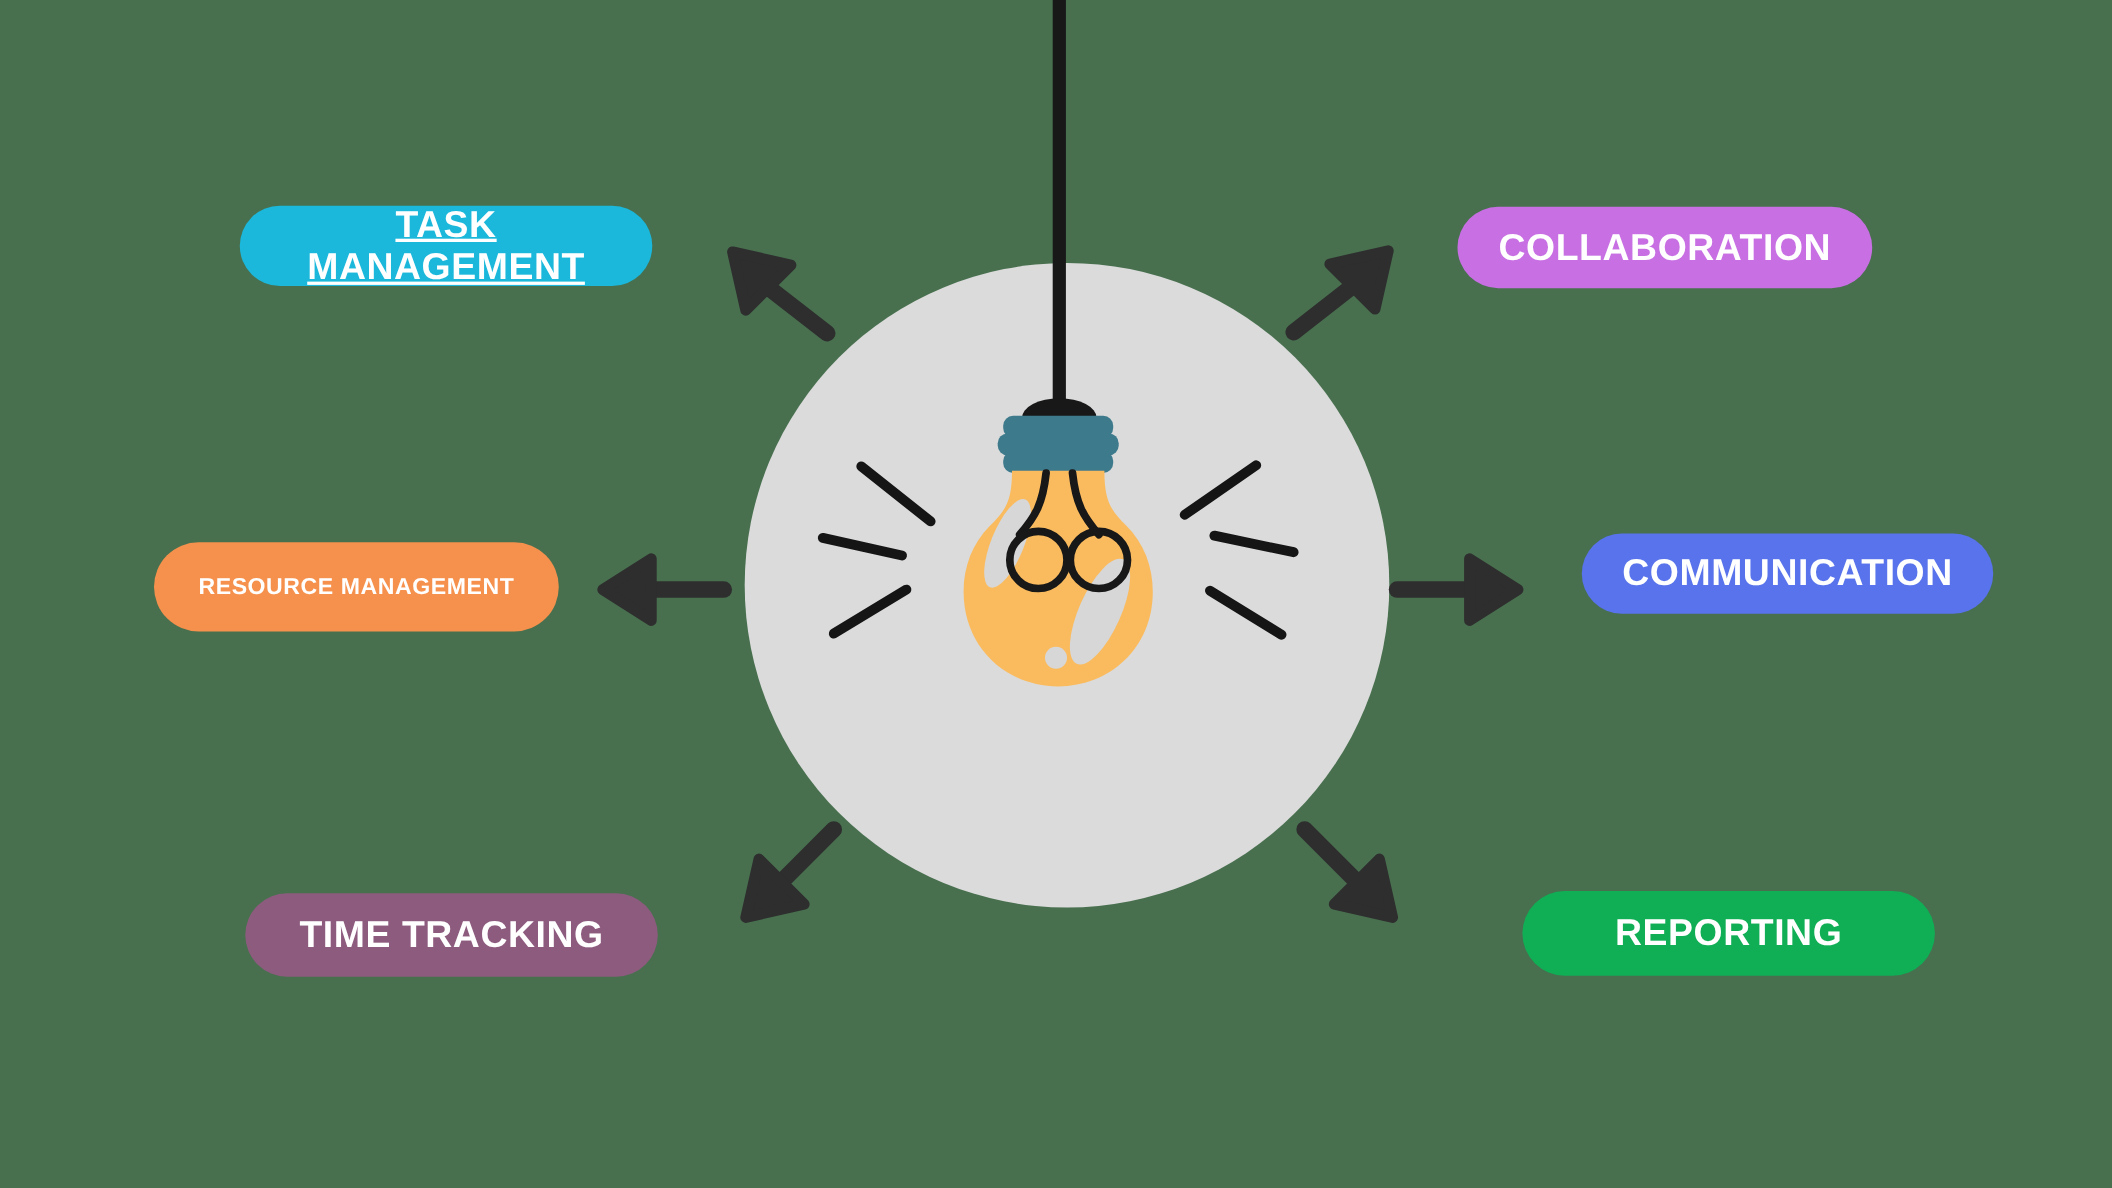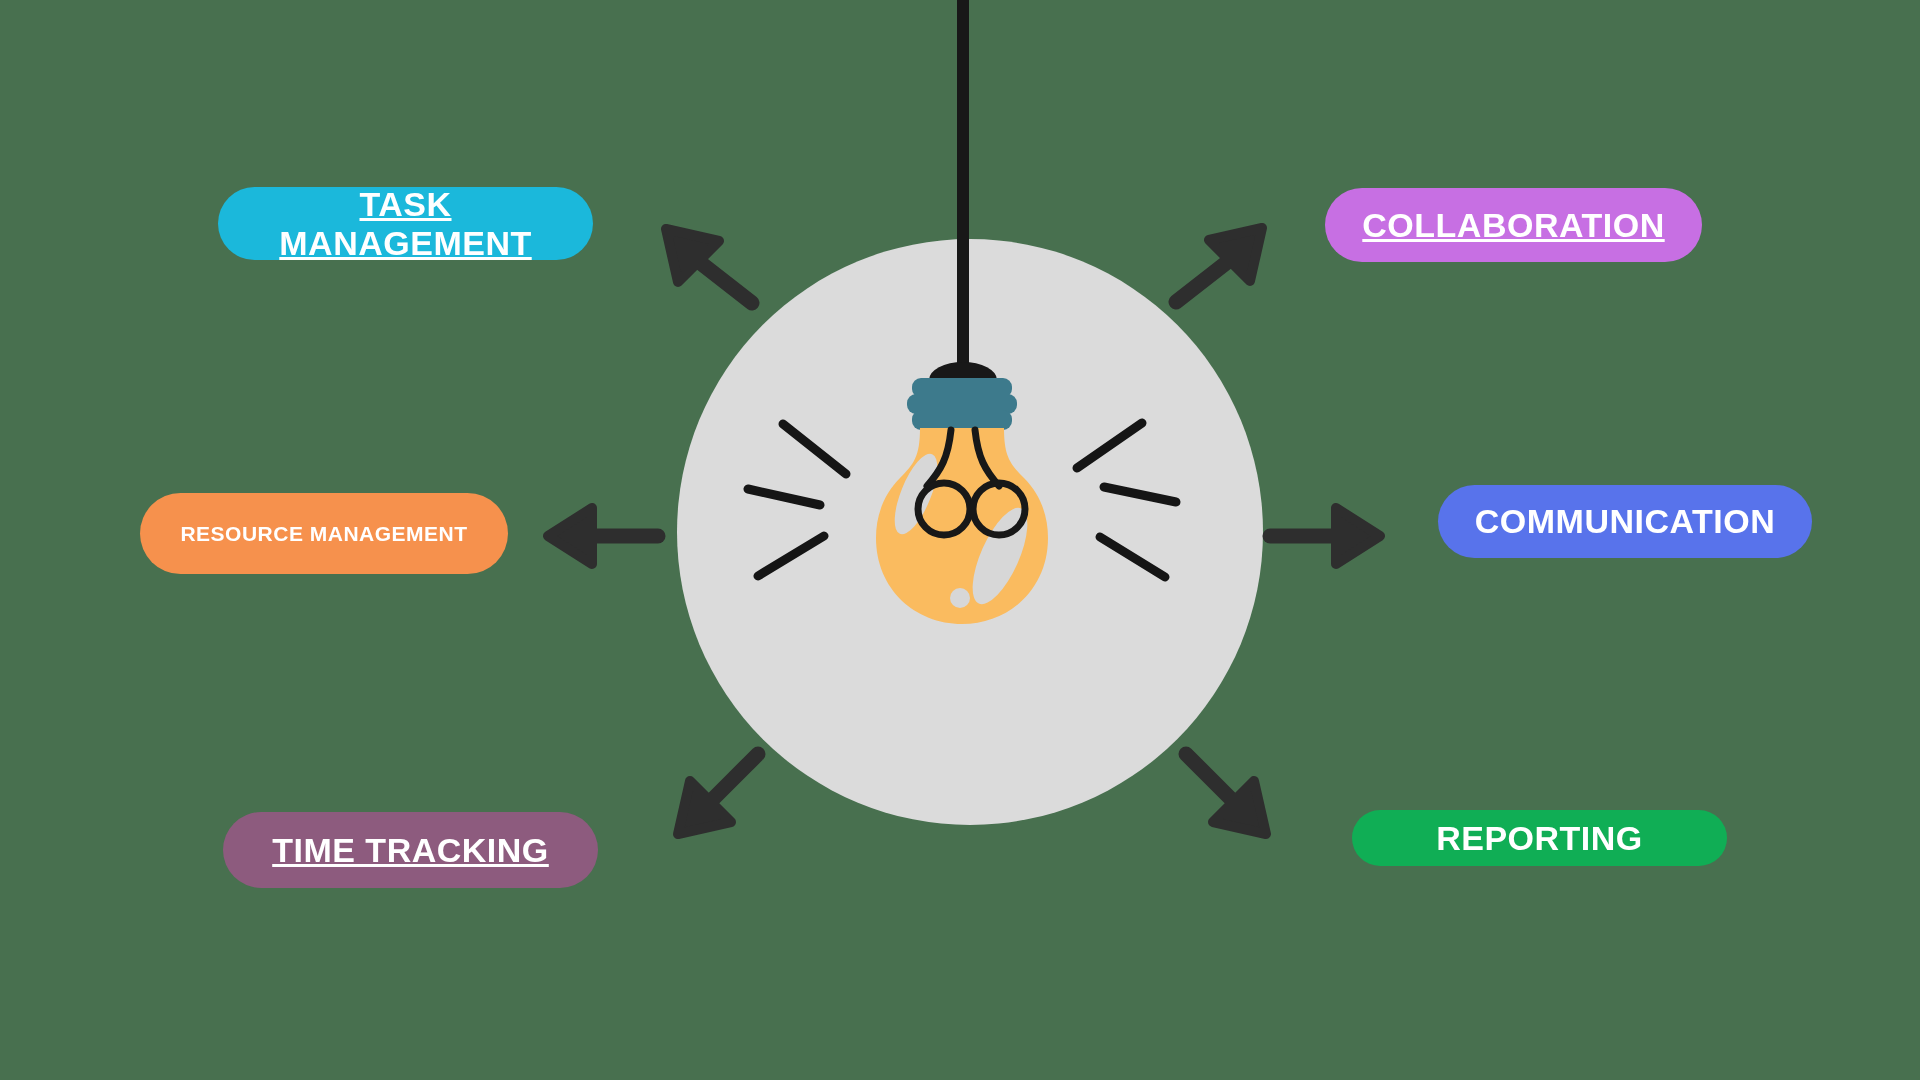--- a/index.html
+++ b/index.html
@@ -26,25 +26,25 @@
     font-weight: bold;
     font-size: 34px;
     letter-spacing: 0.5px;
     text-align: center;
     line-height: 1.12;
     padding: 0 12px;
     box-sizing: border-box;
     text-transform: uppercase;
   }
   .pill-task          { left: 218px;  top: 187px; width: 375px; height: 73px; }
-  .pill-collaboration { left: 1325px; top: 188px; width: 377px; height: 74px; text-decoration: underline; }
+  .pill-collaboration { left: 1325px; top: 188px; width: 377px; height: 74px; }
   .pill-resource      { left: 140px;  top: 493px; width: 368px; height: 81px; font-size: 21px; }
   .pill-communication { left: 1438px; top: 485px; width: 374px; height: 73px; text-align: center; }
-  .pill-time          { left: 223px;  top: 812px; width: 375px; height: 76px; text-decoration: underline; }
-  .pill-reporting     { left: 1352px; top: 810px; width: 375px; height: 56px; text-align: center; }
+  .pill-time          { left: 223px;  top: 812px; width: 375px; height: 76px; }
+  .pill-reporting     { left: 1384px; top: 810px; width: 375px; height: 77px; text-align: center; }
 
   .shaft  { stroke: var(--arrow-dark); stroke-width: 15; stroke-linecap: round; fill: none; }
   .head   { fill: var(--arrow-dark); stroke: var(--arrow-dark); stroke-width: 10; stroke-linejoin: round; }
   .ray    { stroke: var(--ink-black); stroke-width: 9; stroke-linecap: round; fill: none; }
   .fil    { stroke: var(--cord-black); stroke-width: 7; stroke-linecap: round; fill: none; }
 </style>
 </head>
 <body>
 
 <div id="stage" style="background-color: rgb(72, 112, 79);">

